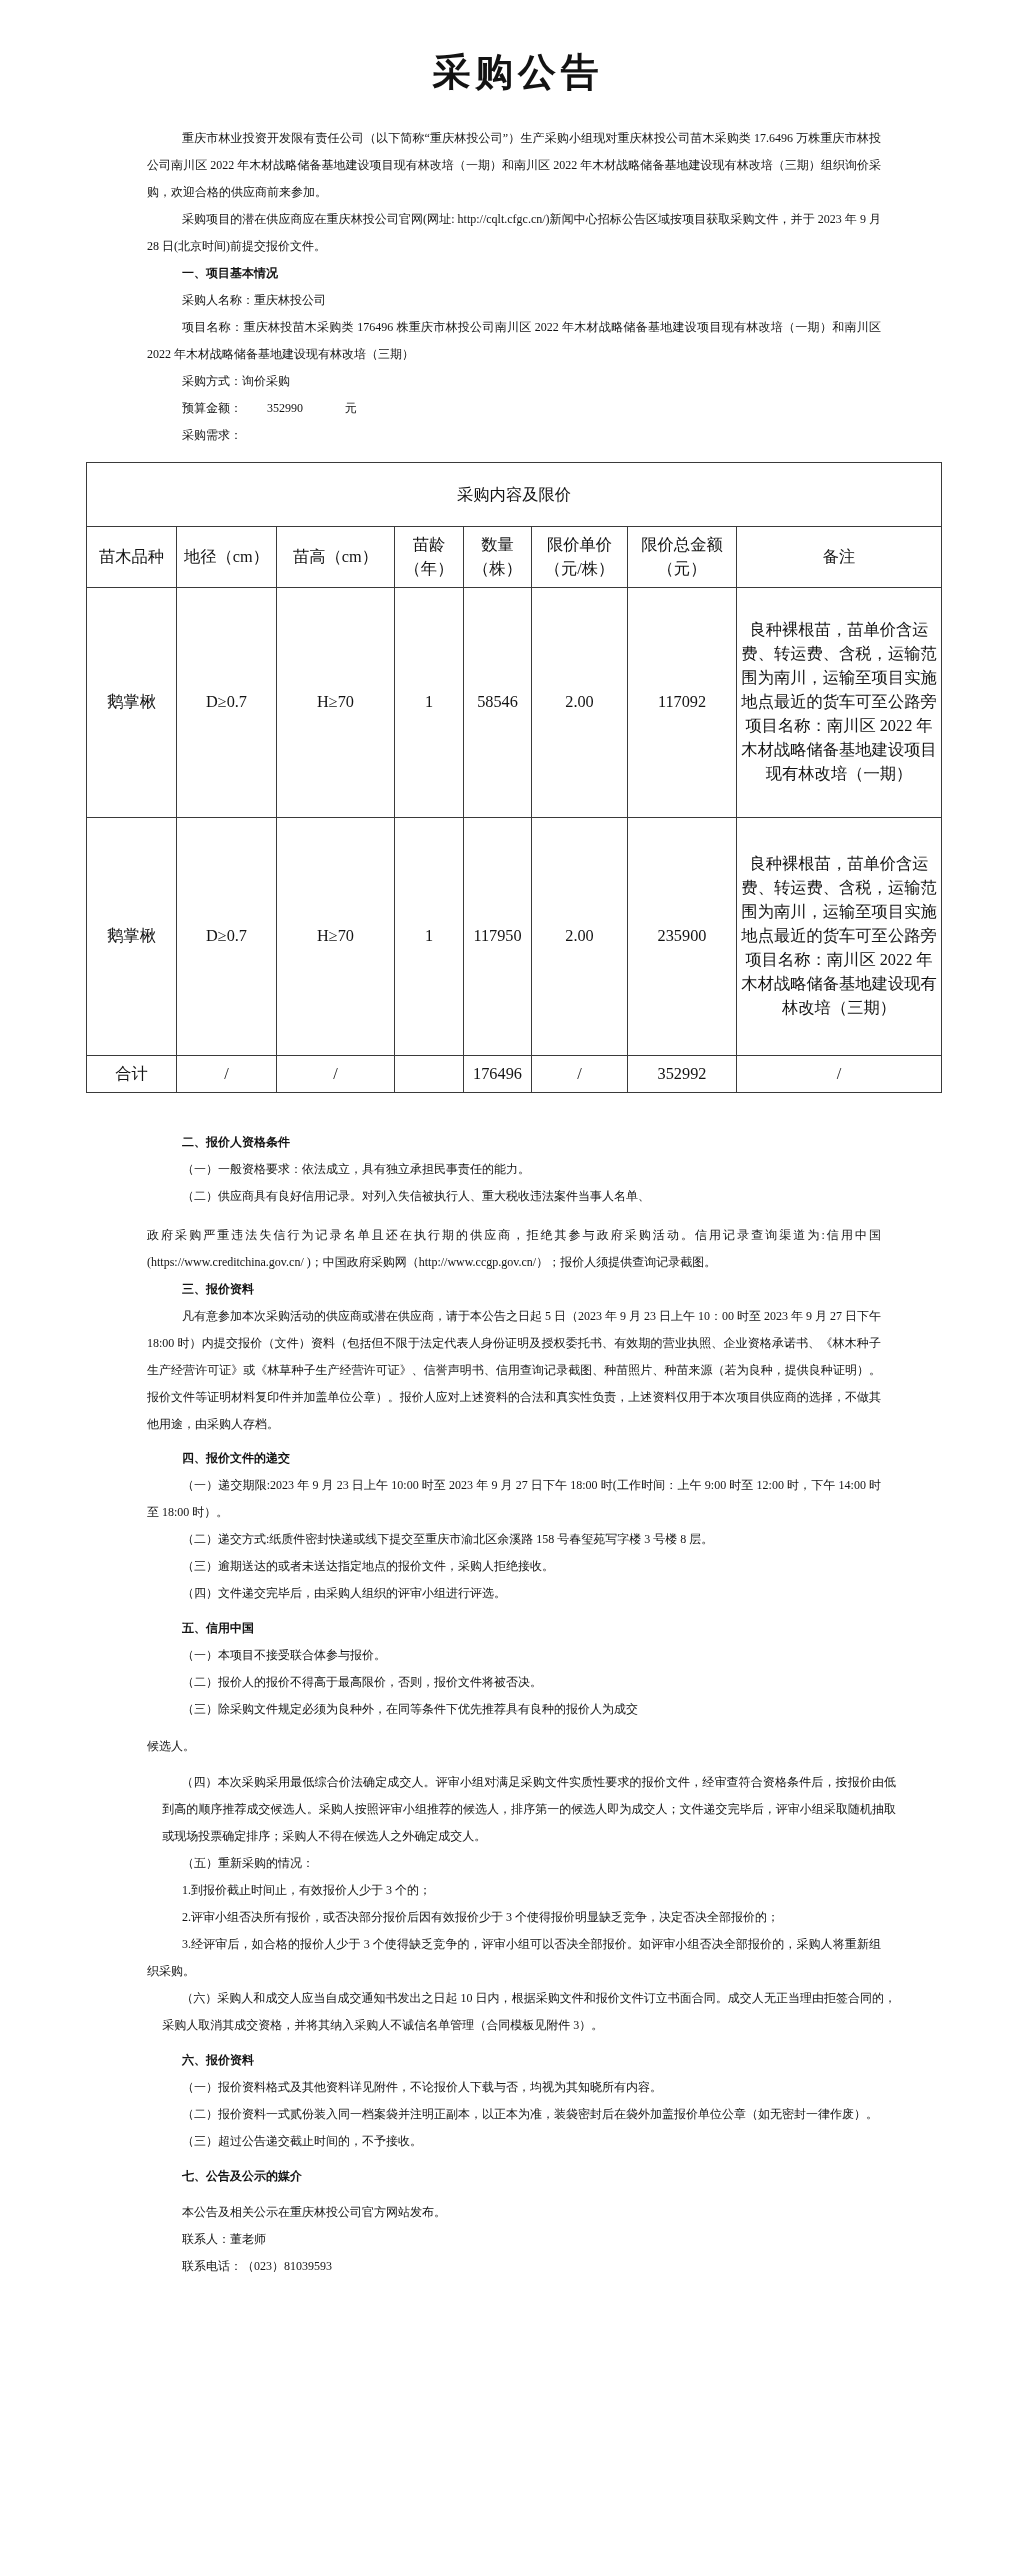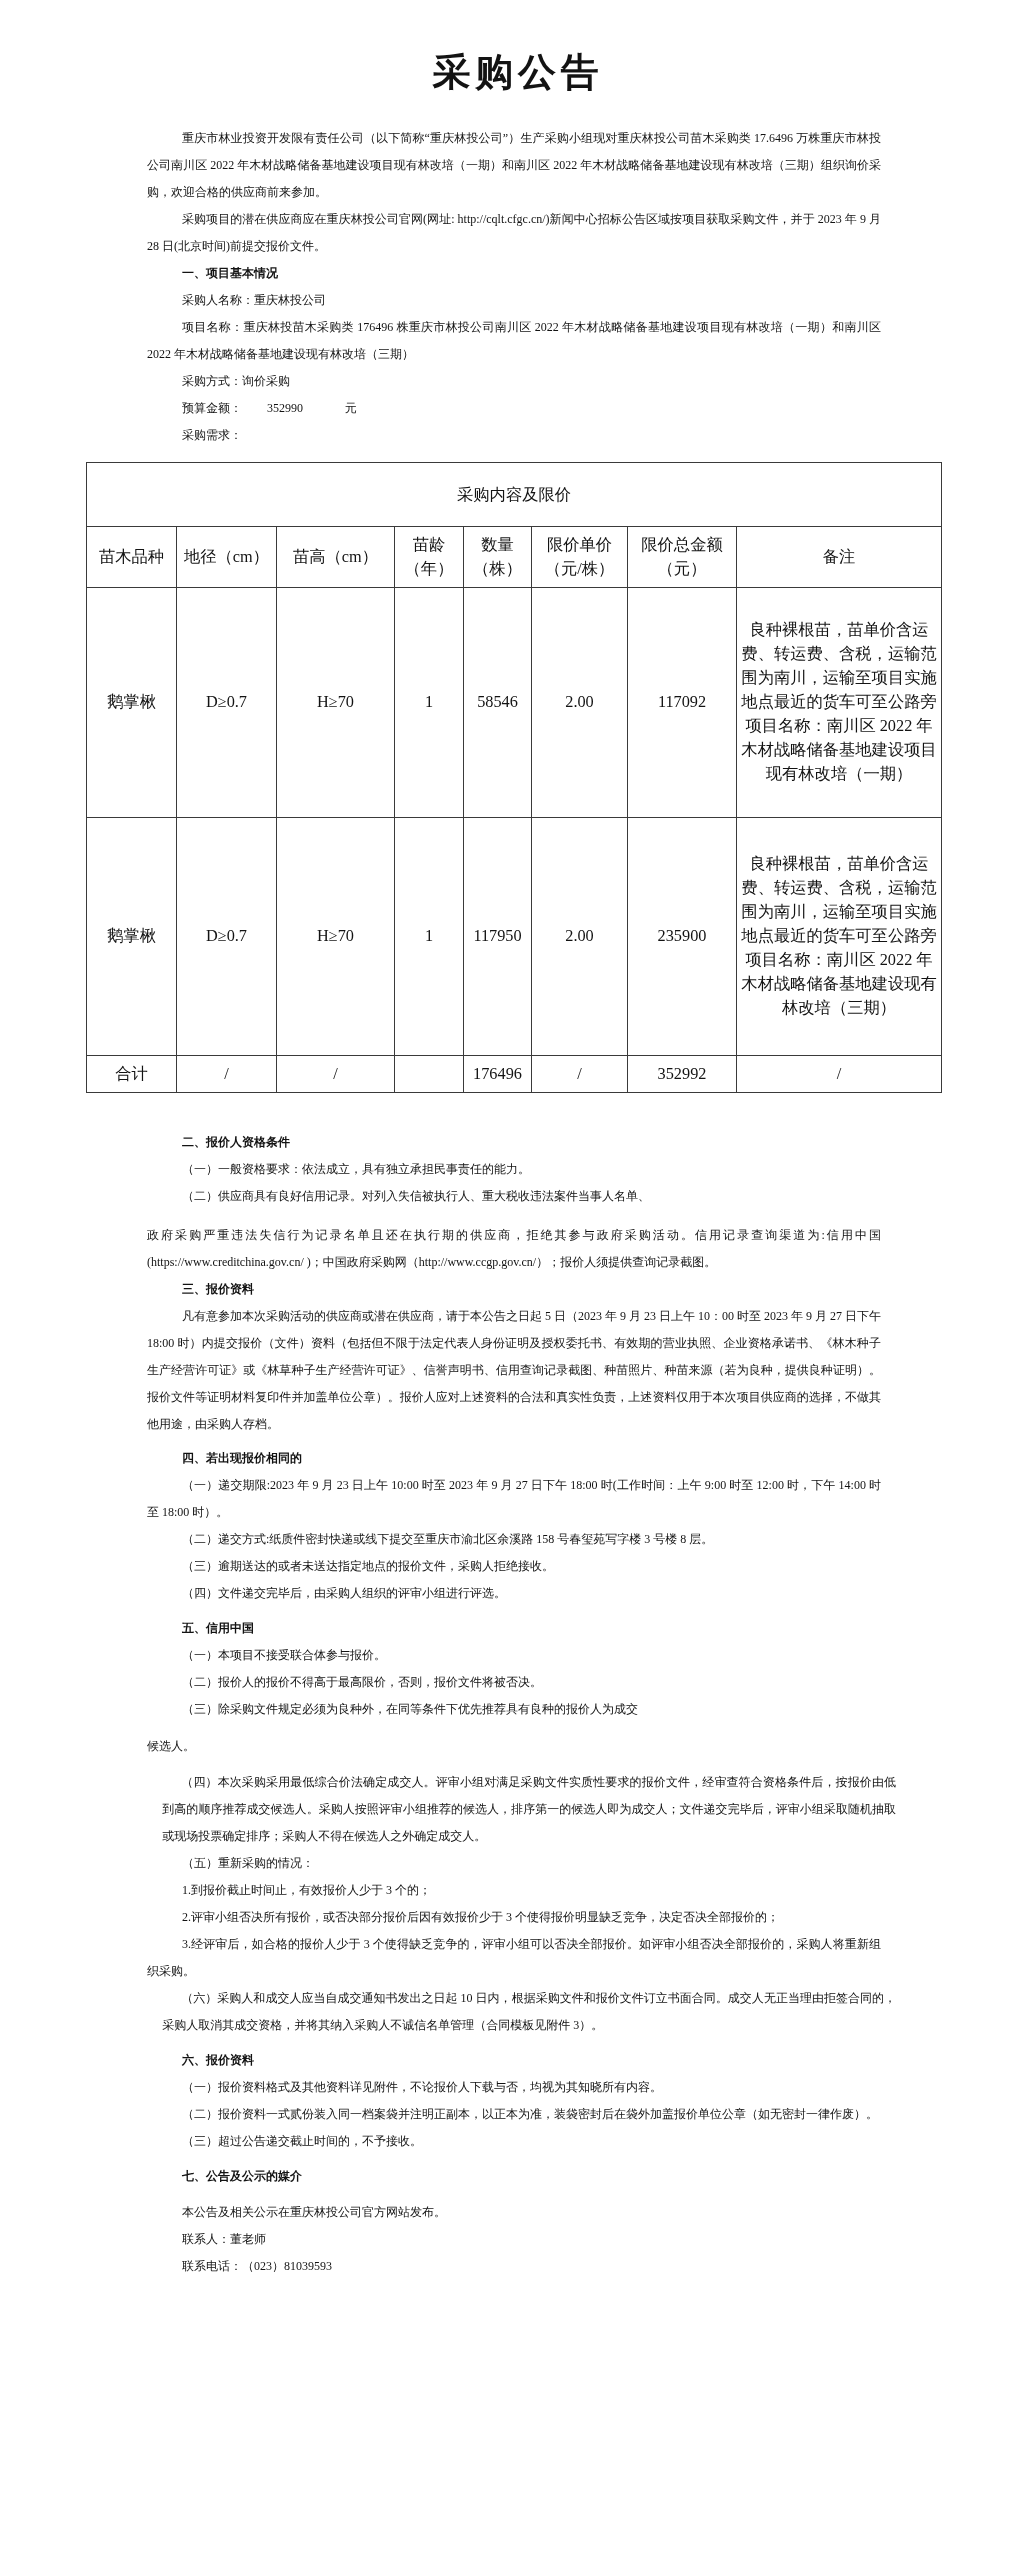--- a/index.html
+++ b/index.html
@@ -127,21 +127,21 @@
   </div>
 
   <p class="para indent heading sec-gap">二、报价人资格条件</p>
   <p class="para indent">（一）一般资格要求：依法成立，具有独立承担民事责任的能力。</p>
   <p class="para indent">（二）供应商具有良好信用记录。对列入失信被执行人、重大税收违法案件当事人名单、</p>
   <p class="para cont gap-top">政府采购严重违法失信行为记录名单且还在执行期的供应商，拒绝其参与政府采购活动。信用记录查询渠道为:信用中国 (https://www.creditchina.gov.cn/ )；中国政府采购网（http://www.ccgp.gov.cn/）；报价人须提供查询记录截图。</p>
 
   <p class="para indent heading">三、报价资料</p>
   <p class="para indent">凡有意参加本次采购活动的供应商或潜在供应商，请于本公告之日起 5 日（2023 年 9 月 23 日上午 10：00 时至 2023 年 9 月 27 日下午 18:00 时）内提交报价（文件）资料（包括但不限于法定代表人身份证明及授权委托书、有效期的营业执照、企业资格承诺书、《林木种子生产经营许可证》或《林草种子生产经营许可证》、信誉声明书、信用查询记录截图、种苗照片、种苗来源（若为良种，提供良种证明）。报价文件等证明材料复印件并加盖单位公章）。报价人应对上述资料的合法和真实性负责，上述资料仅用于本次项目供应商的选择，不做其他用途，由采购人存档。</p>
 
-  <p class="para indent heading hd-gap">四、若出现报价相同的</p>
+  <p class="para indent heading hd-gap">四、报价文件的递交</p>
   <p class="para indent">（一）递交期限:2023 年 9 月 23 日上午 10:00 时至 2023 年 9 月 27 日下午 18:00 时(工作时间：上午 9:00 时至 12:00 时，下午 14:00 时至 18:00 时）。</p>
   <p class="para indent">（二）递交方式:纸质件密封快递或线下提交至重庆市渝北区余溪路 158 号春玺苑写字楼 3 号楼 8 层。</p>
   <p class="para indent">（三）逾期送达的或者未送达指定地点的报价文件，采购人拒绝接收。</p>
   <p class="para indent">（四）文件递交完毕后，由采购人组织的评审小组进行评选。</p>
 
   <p class="para indent heading hd-gap">五、信用中国</p>
   <p class="para indent">（一）本项目不接受联合体参与报价。</p>
   <p class="para indent">（二）报价人的报价不得高于最高限价，否则，报价文件将被否决。</p>
   <p class="para indent">（三）除采购文件规定必须为良种外，在同等条件下优先推荐具有良种的报价人为成交</p>
   <p class="para cont gap-top-sm">候选人。</p>

